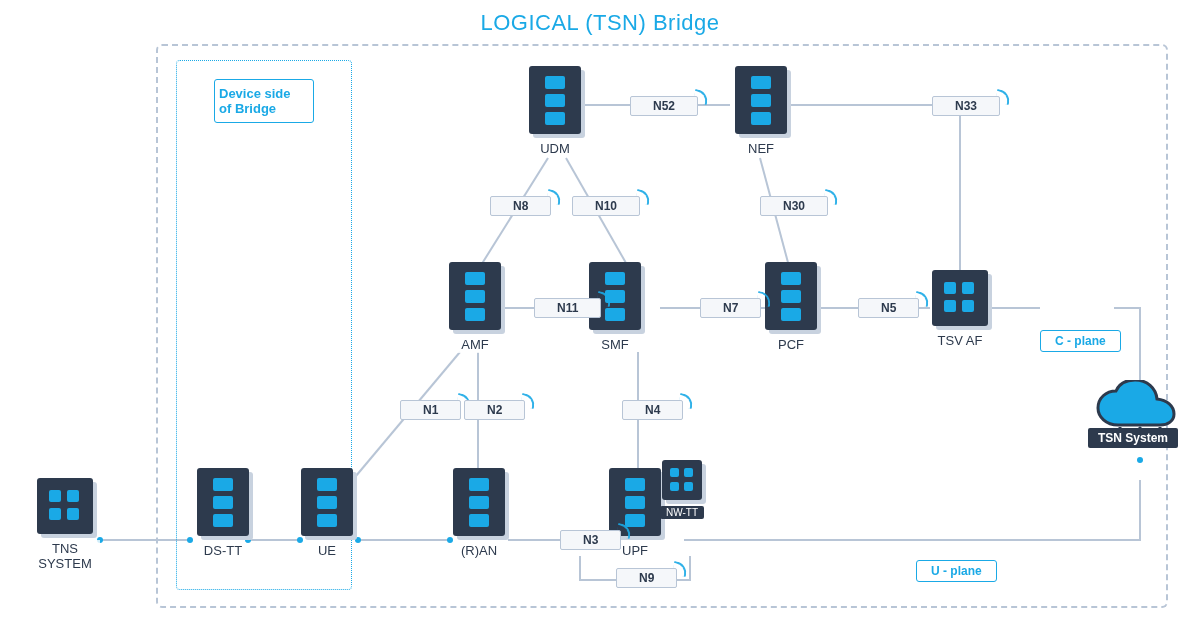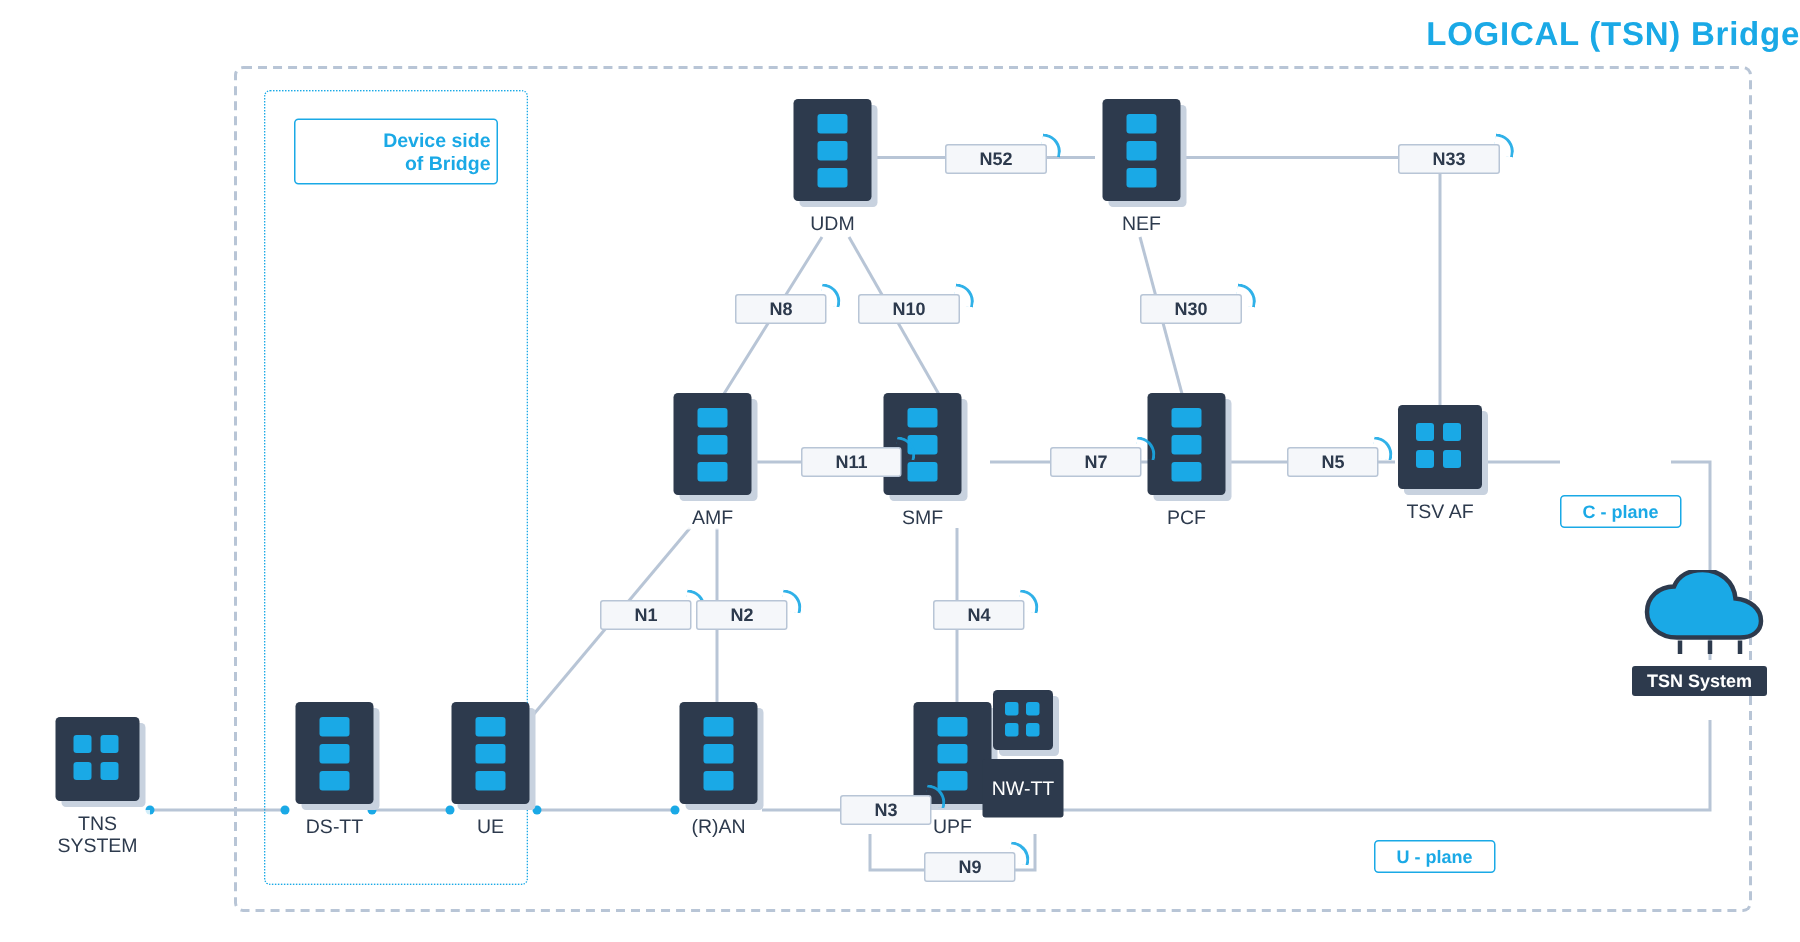--- a/index.html
+++ b/index.html
@@ -19,44 +19,44 @@
     background:#fff;
     width:1200px;
     height:628px;
     position:relative;
     overflow:hidden;
   }
   .title{
     position:absolute;
     top:10px;
     left:0;right:0;
-    text-align:right;
-    font-weight:700;
+    text-align:center;
+    font-weight:400;
     font-size:22px;
     color:var(--blue);
     letter-spacing:.5px;
   }
   .bridge-outline{
     position:absolute;
     left:156px; top:44px;
     width:1012px; height:564px;
     border:2px dashed var(--edge);
     border-radius:6px;
   }
   .device-box{
     position:absolute;
     left:176px; top:60px;
     width:176px; height:530px;
     border:1.5px dotted var(--blue);
     border-radius:4px;
   }
   .device-box .hdr{
     margin:18px auto 11px;
-    width:136px;
-    text-align:right;
+    width:100px;
+    text-align:left;
     font-weight:600;
     color:var(--blue);
     border:1.5px solid var(--blue);
     border-radius:3px;
     padding:6px 4px;
     background:#fff;
     font-size:13px;
   }
   
   .node{
@@ -262,21 +262,21 @@
 </div>
 
 <div class="node" style="left:652px;top:460px;width:60px">
   <div class="cube" style="width:40px;height:40px">
       <div class="face"></div>
       <div class="dot d1" style="width:9px;height:9px;left:8px;top:8px"></div>
       <div class="dot d2" style="width:9px;height:9px;left:22px;top:8px"></div>
       <div class="dot d3" style="width:9px;height:9px;left:8px;top:22px"></div>
       <div class="dot d4" style="width:9px;height:9px;left:22px;top:22px"></div>
     </div>
-  <span class="nlabel" style="font-size:13px;background:var(--dark);color:#fff;border-radius:2px;padding:12px 6px">NW-TT</span>
+  <span class="nlabel" style="font-size:10px;background:var(--dark);color:#fff;border-radius:2px;padding:1px 6px">NW-TT</span>
 </div>
 
 <div class="node" style="left:440px;top:262px">
   <div class="srv">
       <div class="base"></div>
       <div class="slot s1"></div>
       <div class="slot s2"></div>
       <div class="slot s3"></div>
     </div>
   <span class="nlabel">AMF</span>
@@ -330,21 +330,21 @@
 </div>
 
 <div class="cloud" style="left:1088px;top:380px">
   <svg viewBox="0 0 100 60">
       <path d="M30 45c-12 0-20-8-20-17 0-10 8-17 18-17 3-7 10-11 19-11 12 0 21 8 22 19 10 1 17 7 17 15 0 7-6 11-14 11H30z" fill="#1aa9e6" stroke="#2d3a4d" stroke-width="3"></path>
       <line x1="32" y1="47" x2="32" y2="56" stroke="#2d3a4d" stroke-width="3"></line>
       <line x1="52" y1="47" x2="52" y2="56" stroke="#2d3a4d" stroke-width="3"></line>
       <line x1="72" y1="47" x2="72" y2="56" stroke="#2d3a4d" stroke-width="3"></line>
     </svg>
 </div>
-<div class="extlabel" style="left:1088px;top:444px">TSN System</div>
+<div class="extlabel" style="left:1088px;top:428px">TSN System</div>
 
 <div class="if" style="left:630px;top:96px">N52</div>
 <div class="if" style="left:932px;top:96px">N33</div>
 <div class="if" style="left:490px;top:196px">N8</div>
 <div class="if" style="left:572px;top:196px">N10</div>
 <div class="if" style="left:760px;top:196px">N30</div>
 <div class="if" style="left:534px;top:298px">N11</div>
 <div class="if" style="left:700px;top:298px">N7</div>
 <div class="if" style="left:858px;top:298px">N5</div>
 <div class="if" style="left:400px;top:400px">N1</div>

